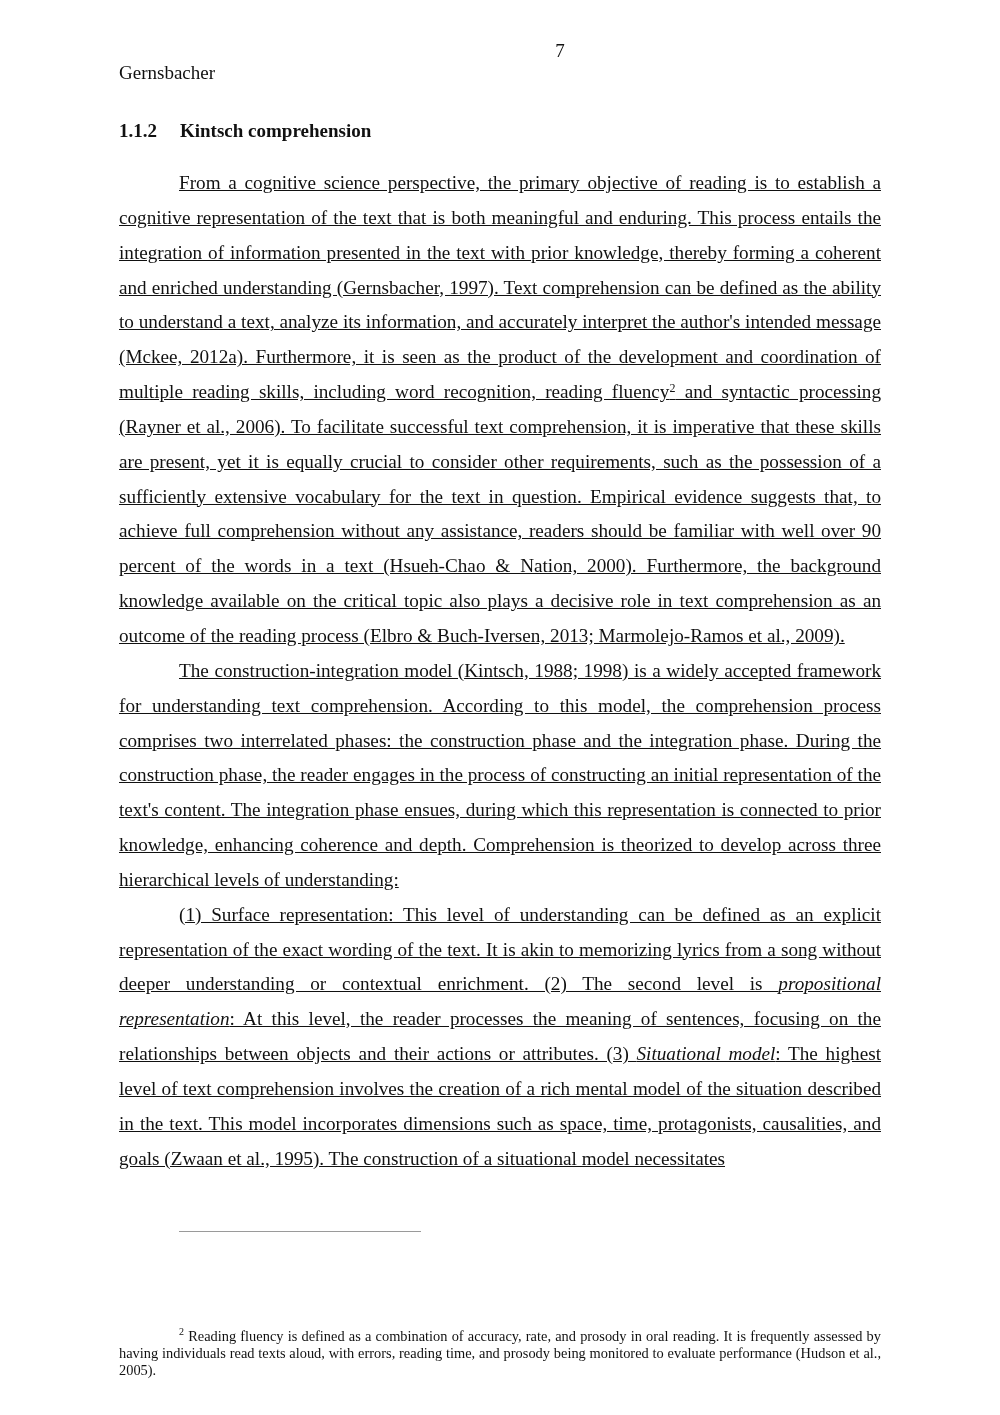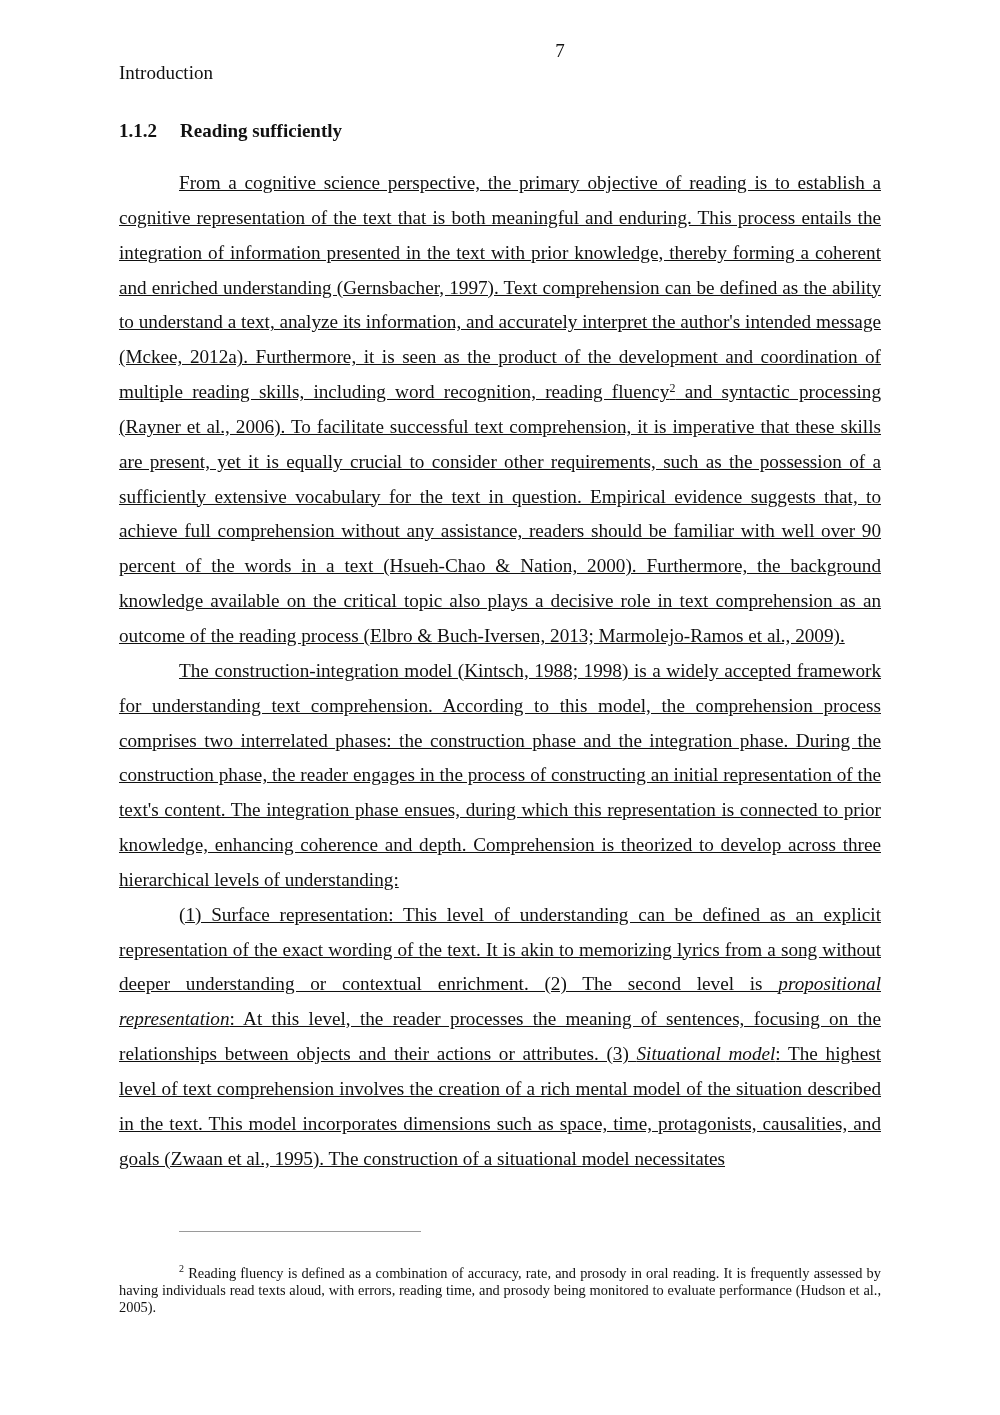--- a/index.html
+++ b/index.html
@@ -6,34 +6,34 @@
   body { width: 1000px; height: 1415px; position: relative; overflow: hidden; }
   .page { position: absolute; left: 0; top: 0; width: 1000px; height: 1415px; background: #fff; color: #111; font-family: "Liberation Serif", serif; }
   .page-number { position: absolute; left: 0; width: 1000px; top: 40px; text-align: center; font-size: 19px; line-height: 22px; margin-left: 60px; }
   .running-head { position: absolute; left: 119px; top: 62px; font-size: 19px; line-height: 22px; }
   .section-heading { position: absolute; left: 119px; top: 120px; font-size: 19px; font-weight: bold; line-height: 22px; }
   .section-heading .num { display: inline-block; width: 61px; font-family: Liberation Serif, serif; }
   .body { position: absolute; left: 119px; top: 166px; width: 762px; font-size: 19.2px; line-height: 34.85px; text-align: justify; text-decoration: underline; }
   .body p { margin: 0; text-indent: 60px; }
   .body sup { font-size: 12px; line-height: 0; vertical-align: super; position: relative; top: 1px; }
   .footnote-rule { position: absolute; left: 179px; top: 1231px; width: 242px; height: 0; border-top: 1px solid #9a9a9a; }
-  .footnote { position: absolute; left: 119px; top: 1265px; width: 762px; font-size: 14.4px; line-height: 16.8px; text-align: justify; }
+  .footnote { position: absolute; left: 119px; top: 1328px; width: 762px; font-size: 14.4px; line-height: 16.8px; text-align: justify; }
   .footnote p { margin: 0; text-indent: 60px; }
   .footnote sup { font-size: 10px; line-height: 0; vertical-align: super; }
   em { font-style: italic; }
 </style>
 </head>
 <body>
 
 <div class="page">
   <div class="page-number">7</div>
-  <div class="running-head">Introduction</div>
+  <div class="running-head">Gernsbacher</div>
 
   <div class="section-heading">
-    <span class="num">1.1.2</span><span>Reading sufficiently</span>
+    <span class="num">1.1.2</span><span>Kintsch comprehension</span>
   </div>
 
   <div class="body">
     <p><span>From a cognitive science perspective, the primary objective of reading is to establish a cognitive representation of the text that is both meaningful and enduring. This process entails the integration of information presented in the text with prior knowledge, thereby forming a coherent and enriched understanding (Gernsbacher, 1997). Text comprehension can be defined as the ability to understand a text, analyze its information, and accurately interpret the author's intended message (Mckee, 2012a). Furthermore, it is seen as the product of the development and coordination of multiple reading skills, including word recognition, reading fluency</span><sup>2</sup><span> and syntactic processing (Rayner et al., 2006). To facilitate successful text comprehension, it is imperative that these skills are present, yet it is equally crucial to consider other requirements, such as the possession of a sufficiently extensive vocabulary for the text in question. Empirical evidence suggests that, to achieve full comprehension without any assistance, readers should be familiar with well over 90 percent of the words in a text (Hsueh-Chao &amp; Nation, 2000). Furthermore, the background knowledge available on the critical topic also plays a decisive role in text comprehension as an outcome of the reading process (Elbro &amp; Buch-Iversen, 2013; Marmolejo-Ramos et al., 2009).</span></p>
     <p>The construction-integration model (Kintsch, 1988; 1998) is a widely accepted framework for understanding text comprehension. According to this model, the comprehension process comprises two interrelated phases: the construction phase and the integration phase. During the construction phase, the reader engages in the process of constructing an initial representation of the text's content. The integration phase ensues, during which this representation is connected to prior knowledge, enhancing coherence and depth. Comprehension is theorized to develop across three hierarchical levels of understanding:</p>
     <p><span>(1) Surface representation: This level of understanding can be defined as an explicit representation of the exact wording of the text. It is akin to memorizing lyrics from a song without deeper understanding or contextual enrichment. (2) The second level is </span><em>propositional representation</em><span>: At this level, the reader processes the meaning of sentences, focusing on the relationships between objects and their actions or attributes. (3) </span><em>Situational model</em><span>: The highest level of text comprehension involves the creation of a rich mental model of the situation described in the text. This model incorporates dimensions such as space, time, protagonists, causalities, and goals (Zwaan et al., 1995). The construction of a situational model necessitates</span></p>
   </div>
 
   <div class="footnote-rule"></div>
 

